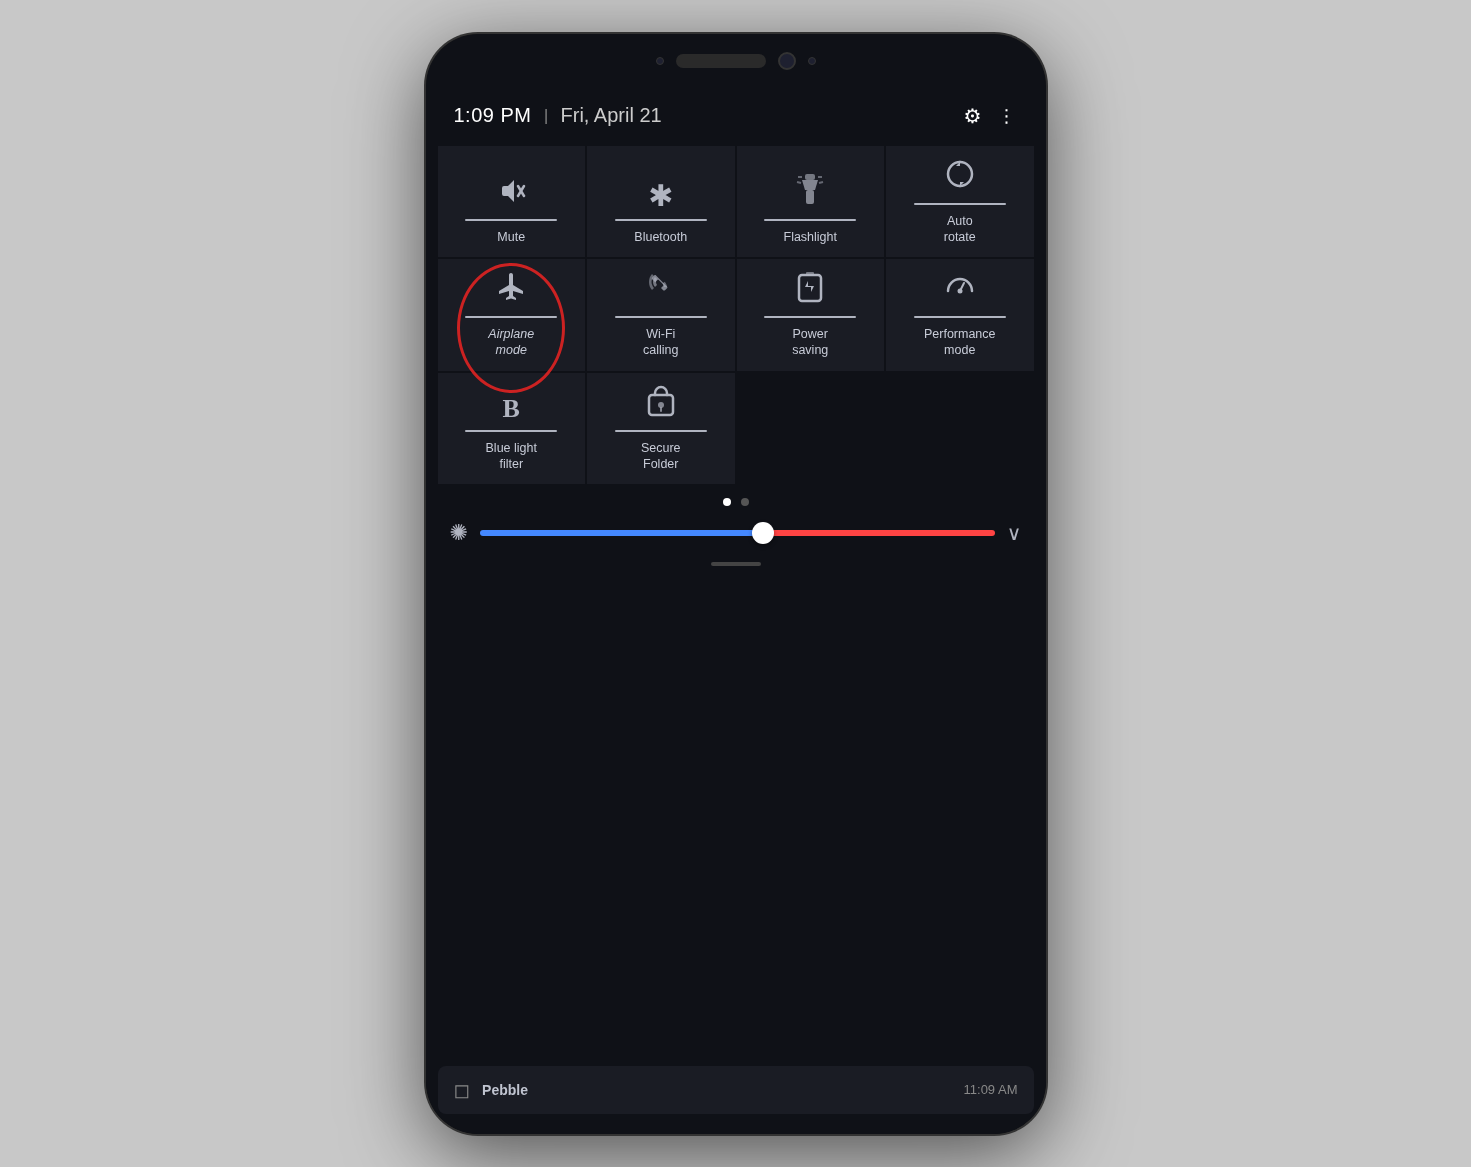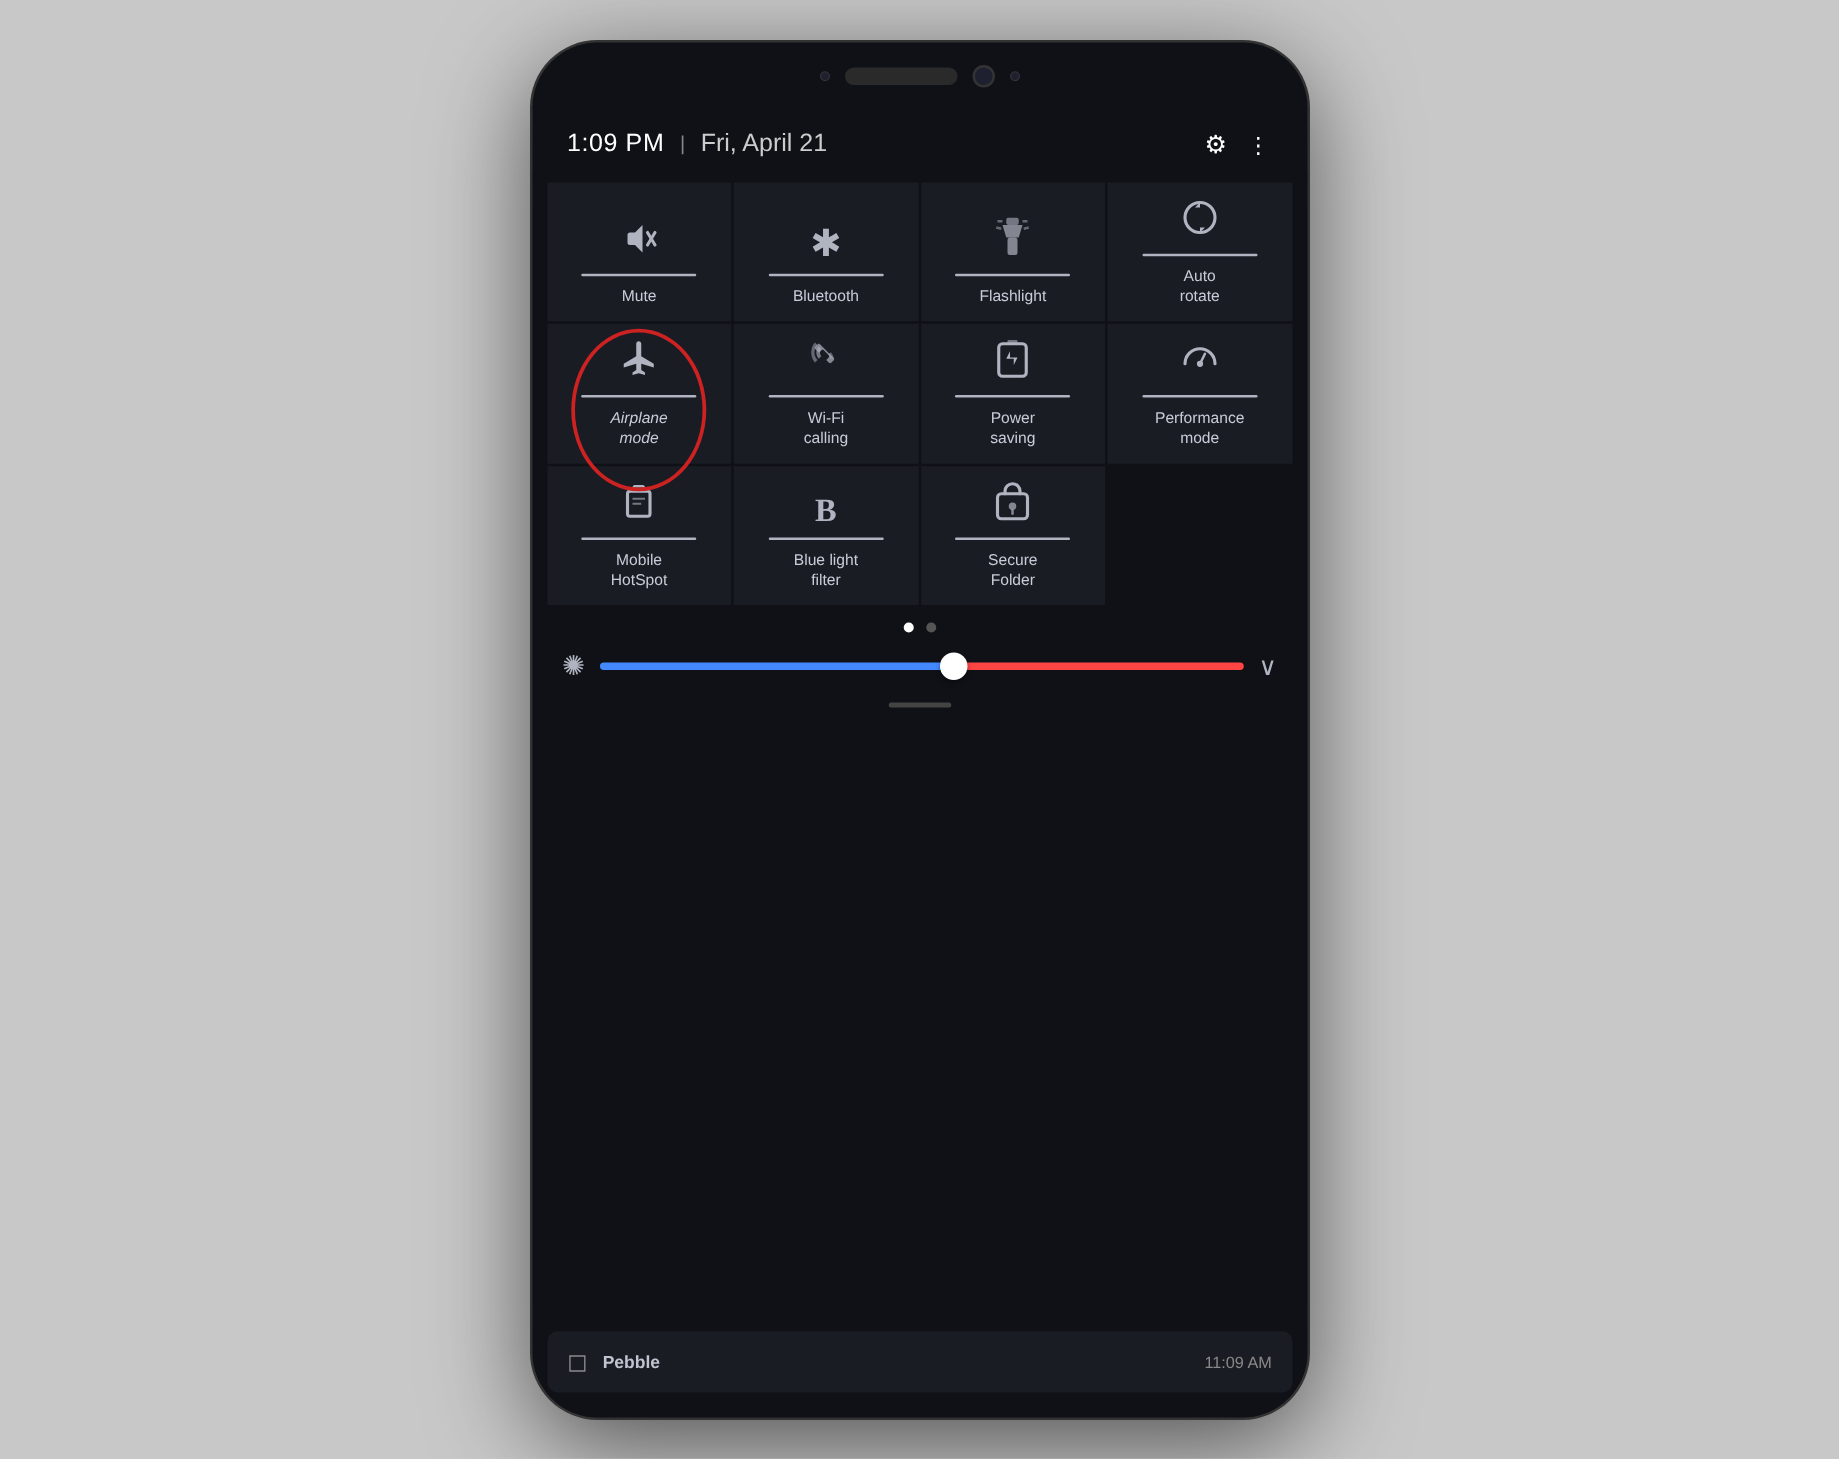--- a/index.html
+++ b/index.html
@@ -385,32 +385,20 @@
             <svg width="32" height="32" viewBox="0 0 32 32" fill="none" xmlns="http://www.w3.org/2000/svg">
               <path d="M4 20 A12 12 0 0 1 28 20" stroke="#b0b4c0" stroke-width="2.5" fill="none" stroke-linecap="round"></path>
               <line x1="16" y1="20" x2="20" y2="12" stroke="#b0b4c0" stroke-width="2" stroke-linecap="round"></line>
               <circle cx="16" cy="20" r="2.5" fill="#b0b4c0"></circle>
             </svg>
           </span>
           <div class="qs-tile-separator"></div>
           <span class="qs-tile-label">Performance<br>mode</span>
         </div>
 
-        <div class="qs-tile">
-          <span class="qs-tile-icon">
-            <svg width="28" height="32" viewBox="0 0 28 32" fill="none" xmlns="http://www.w3.org/2000/svg">
-              <rect x="5" y="8" width="18" height="20" rx="2" stroke="#b0b4c0" stroke-width="2.5" fill="none"></rect>
-              <path d="M10 8V5c0-.5.4-1 1-1h6c.6 0 1 .5 1 1v3" stroke="#b0b4c0" stroke-width="2" fill="none"></path>
-              <line x1="9" y1="14" x2="19" y2="14" stroke="#b0b4c0" stroke-width="1.5" opacity="0.6"></line>
-              <line x1="9" y1="18" x2="16" y2="18" stroke="#b0b4c0" stroke-width="1.5" opacity="0.6"></line>
-            </svg>
-          </span>
-          <div class="qs-tile-separator"></div>
-          <span class="qs-tile-label">Mobile<br>HotSpot</span>
-        </div>
 
         <div class="qs-tile">
           <span class="qs-tile-icon" style="font-size:26px;color:#b0b4c0;font-weight:bold;font-family:serif;">B</span>
           <div class="qs-tile-separator"></div>
           <span class="qs-tile-label">Blue light<br>filter</span>
         </div>
 
         <div class="qs-tile">
           <span class="qs-tile-icon">
             <svg width="28" height="32" viewBox="0 0 28 32" fill="none" xmlns="http://www.w3.org/2000/svg">

